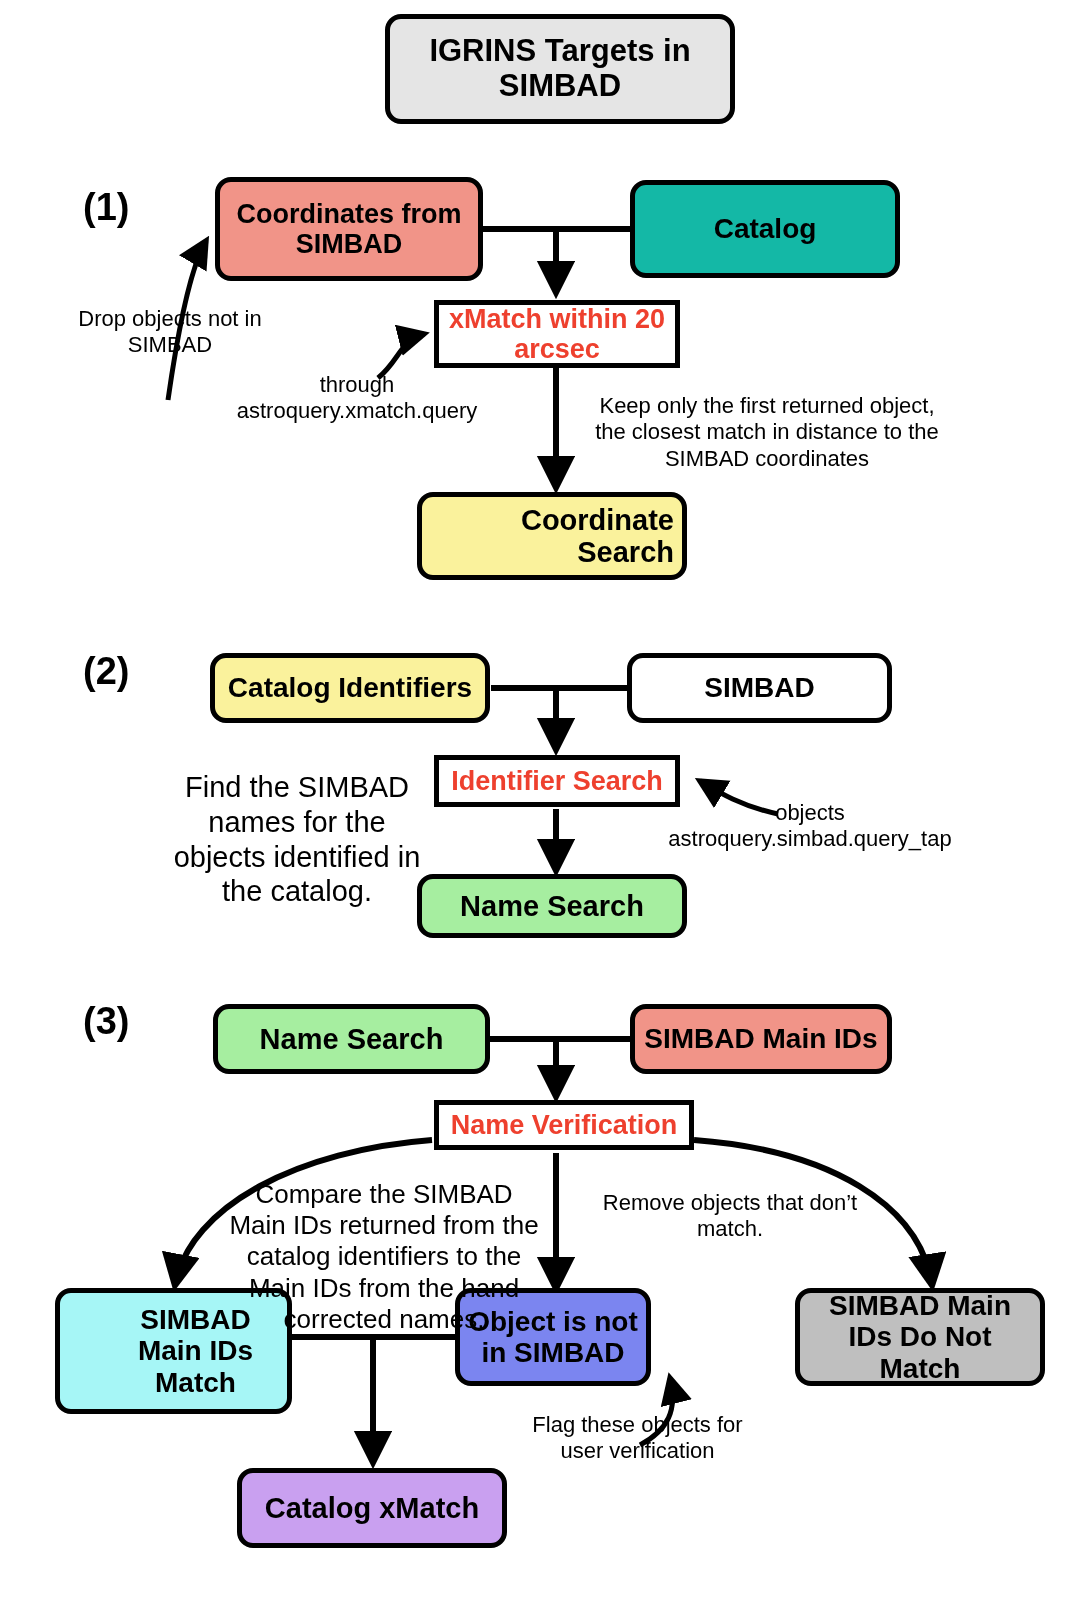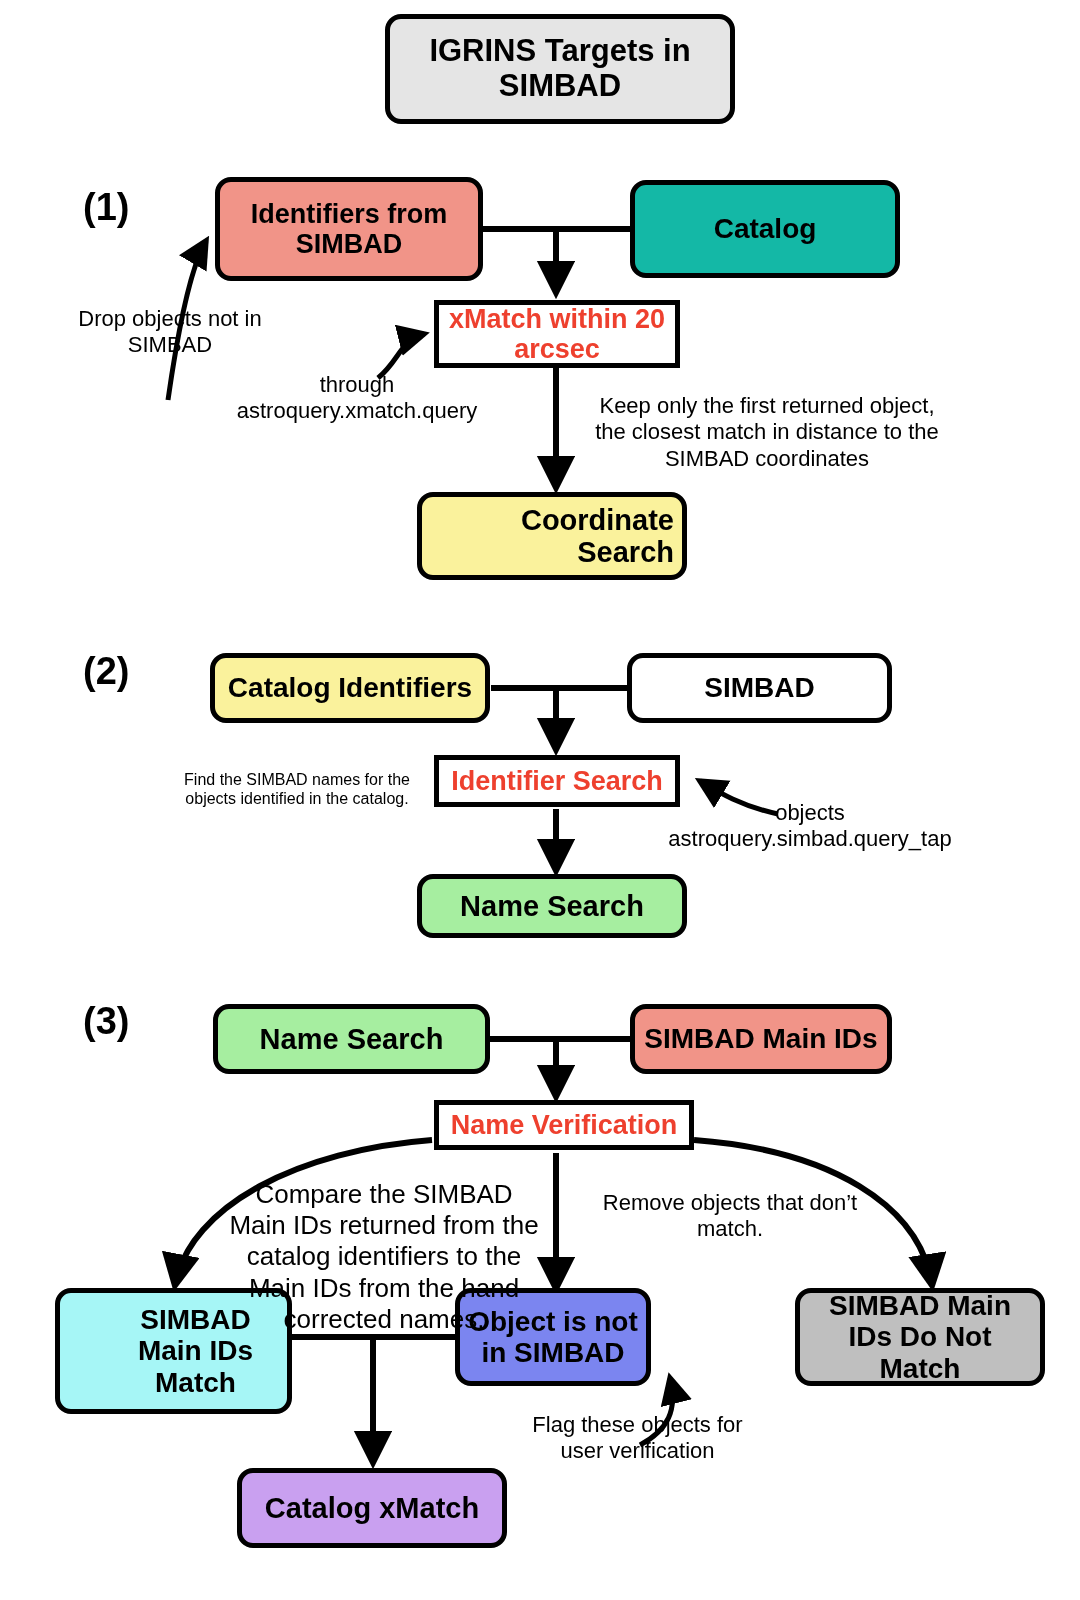--- a/index.html
+++ b/index.html
@@ -80,21 +80,21 @@
     <span>(1)</span>
   </div>
   <div class="step" style="left:83px;top:650px;font-size:38px;">
     <span>(2)</span>
   </div>
   <div class="step" style="left:83px;top:1000px;font-size:38px;">
     <span>(3)</span>
   </div>
 
   <div class="node round" style="left:215px;top:177px;width:268px;height:104px;background:#F19488;font-size:27px;">
-    <span class="lbl">Identifiers from SIMBAD</span>
+    <span class="lbl">Coordinates from SIMBAD</span>
   </div>
 
   <div class="node round" style="left:630px;top:180px;width:270px;height:98px;background:#14b8a6;font-size:28px;">
     <span class="lbl">Catalog</span>
   </div>
 
   <div class="node sq proc" style="left:434px;top:300px;width:246px;height:68px;font-size:27px;">
     <span class="lbl">xMatch within 20 arcsec</span>
   </div>
 
@@ -123,21 +123,21 @@
   </div>
 
   <div class="node sq proc" style="left:434px;top:755px;width:246px;height:52px;font-size:27px;">
     <span class="lbl">Identifier Search</span>
   </div>
 
   <div class="node round" style="left:417px;top:874px;width:270px;height:64px;background:#A6EEA0;font-size:29px;">
     <span class="lbl">Name Search</span>
   </div>
 
-  <div class="annot" style="left:172px;top:770px;width:250px;font-size:16px;">
+  <div class="annot" style="left:172px;top:770px;width:250px;font-size:29px;">
     <span>Find the SIMBAD names for the objects identified in the catalog.</span>
   </div>
 
   <div class="annot" style="left:650px;top:800px;width:320px;font-size:22px;">
     <span>objects astroquery.simbad.query_tap</span>
   </div>
 
   <div class="node round" style="left:213px;top:1004px;width:277px;height:70px;background:#A6EEA0;font-size:29px;">
     <span class="lbl">Name Search</span>
   </div>

